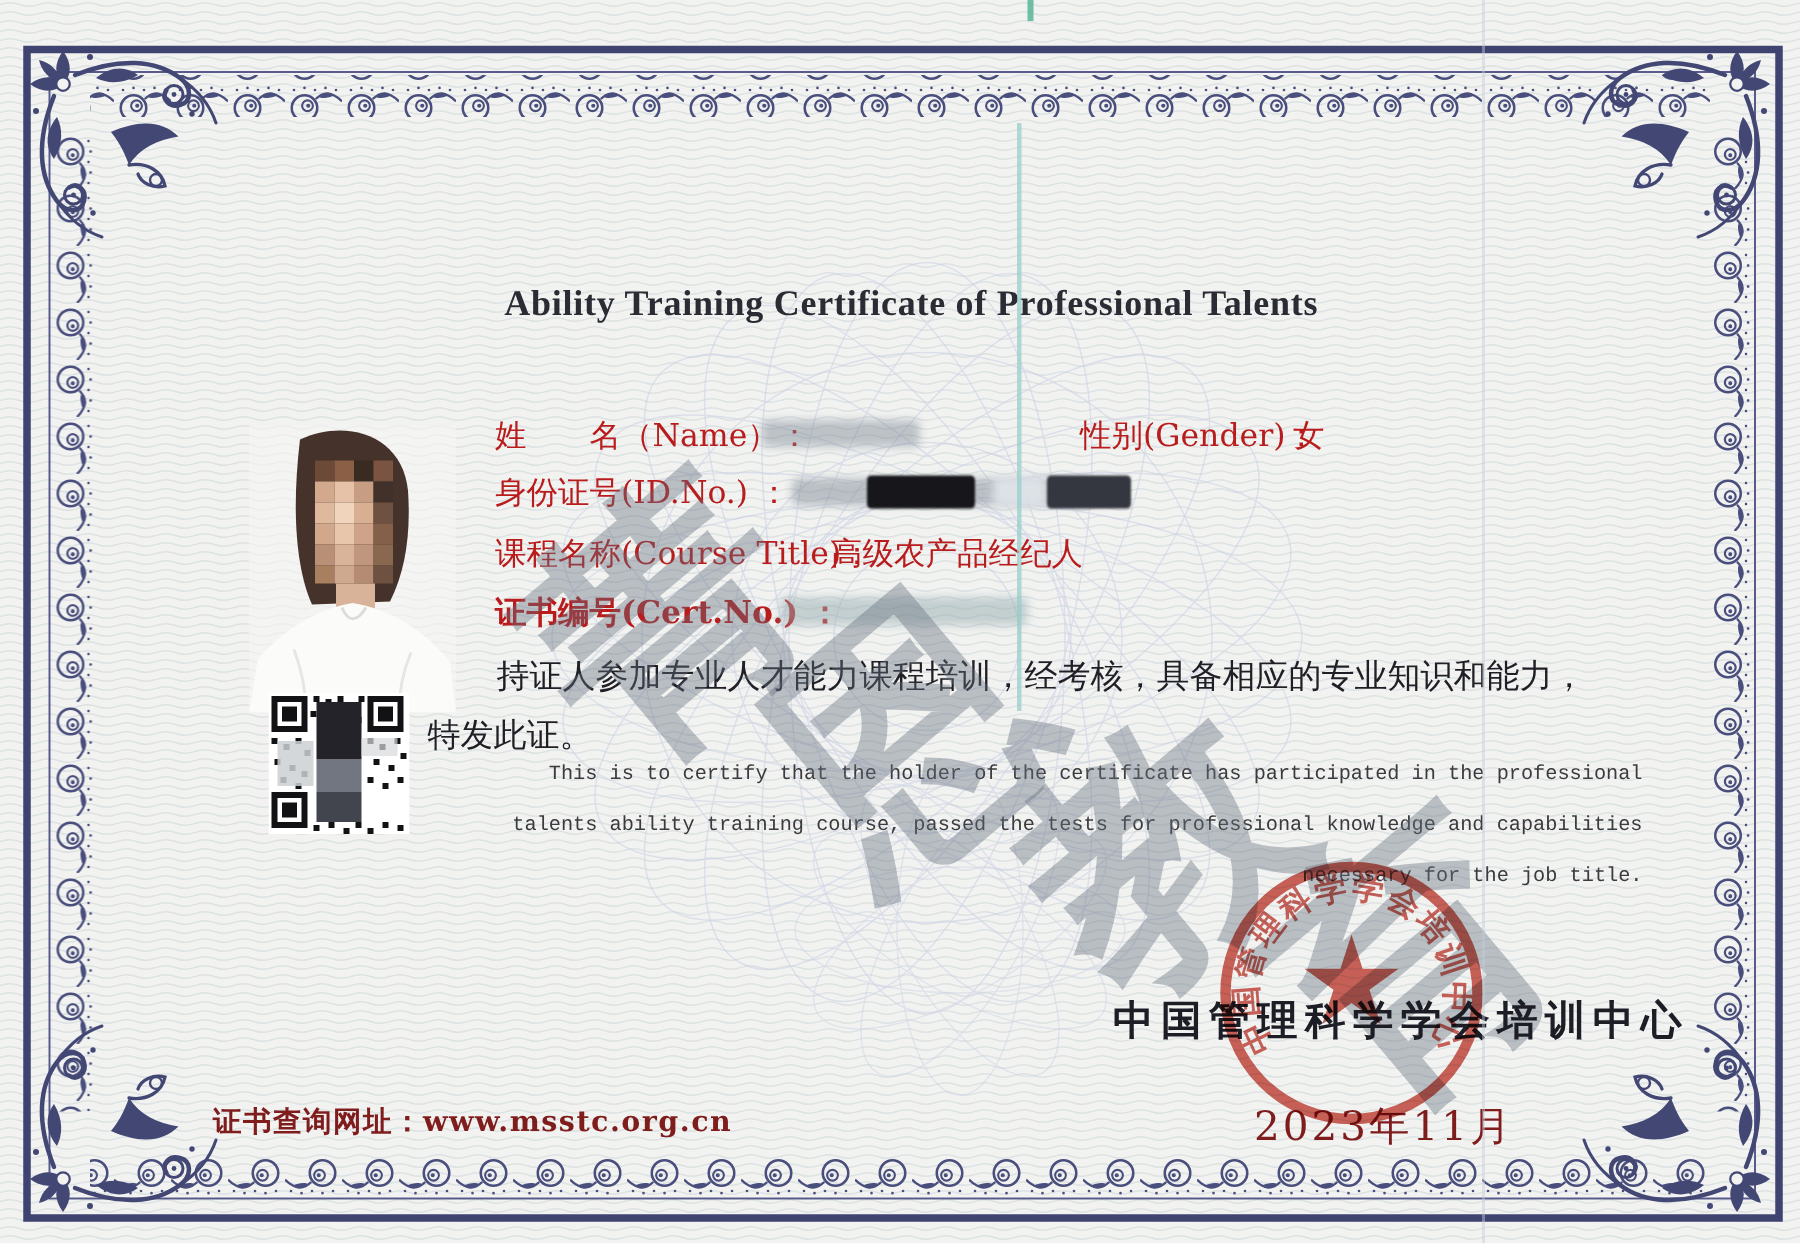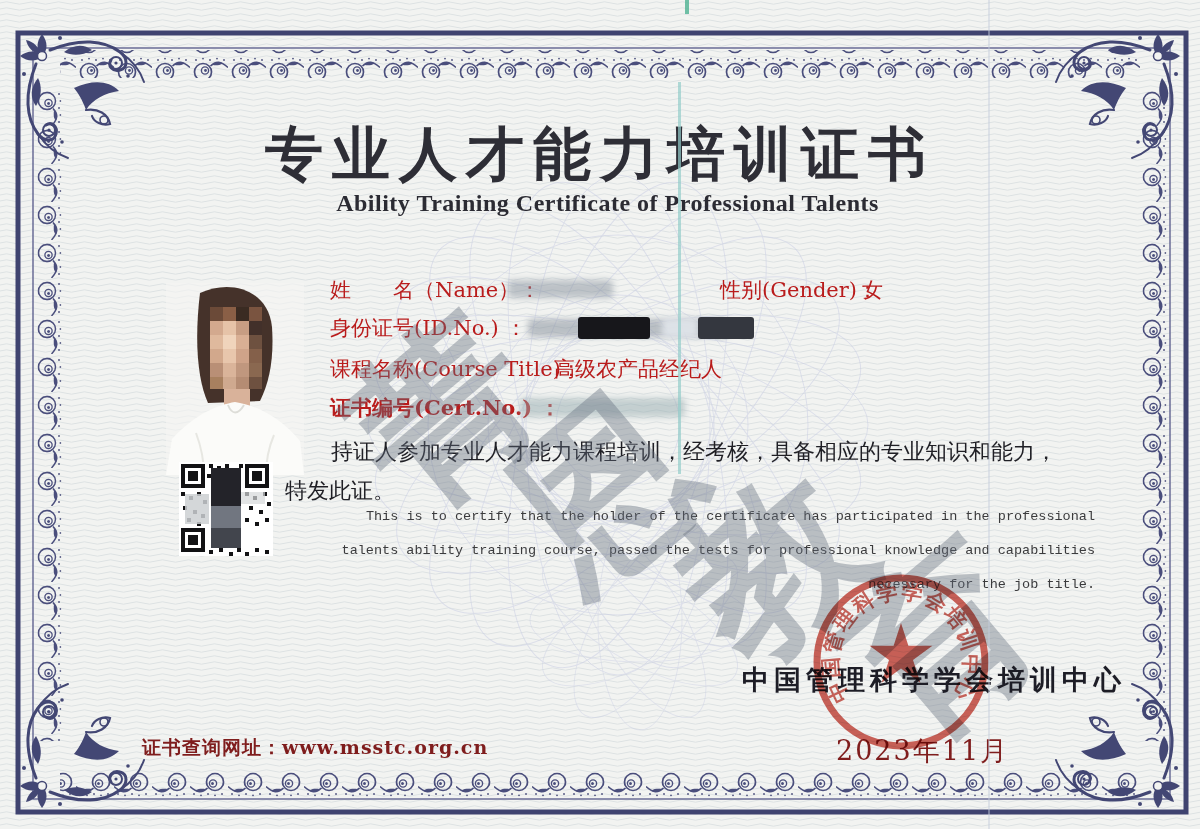--- a/index.html
+++ b/index.html
@@ -162,21 +162,20 @@
 
   <div class="crease" style="left:678px; top:82px; width:3px; height:392px; background:#93ccc9; opacity:.7;"></div>
   <div class="crease" style="left:685px; top:0; width:4px; height:14px; background:#57b598; opacity:.85;"></div>
   <div class="crease" style="left:988px; top:0; width:2px; height:829px; background:#c3cbdc; opacity:.45;"></div>
 
   <span class="wm" style="left:358px; top:295px;">菁</span>
   <span class="wm" style="left:520px; top:372px;">恩</span>
   <span class="wm" style="left:688px; top:448px;">教</span>
   <span class="wm" style="left:856px; top:524px;">育</span>
 
-  <div id="title" class="abs">专业人才能力培训证书</div>
   <div id="subtitle" class="abs">Ability Training Certificate of Professional Talents</div>
 
   <svg id="photo" width="138" height="192" viewBox="0 0 138 192" aria-hidden="true">
     <rect x="0" y="0" width="138" height="192" fill="#f5f5f3" opacity="0.65"></rect>
     <path d="M34,10 C64,-4 102,6 106,44 C108,74 104,98 94,118 L42,120 C32,98 28,60 34,10 Z" fill="#45322a"></path>
     <g>
       <rect x="44" y="24" width="13" height="14" fill="#6b4a38"></rect>
         <rect x="57" y="24" width="13" height="14" fill="#8a5f46"></rect>
         <rect x="70" y="24" width="13" height="14" fill="#3a2b22"></rect>
         <rect x="83" y="24" width="13" height="14" fill="#7a5440"></rect>

